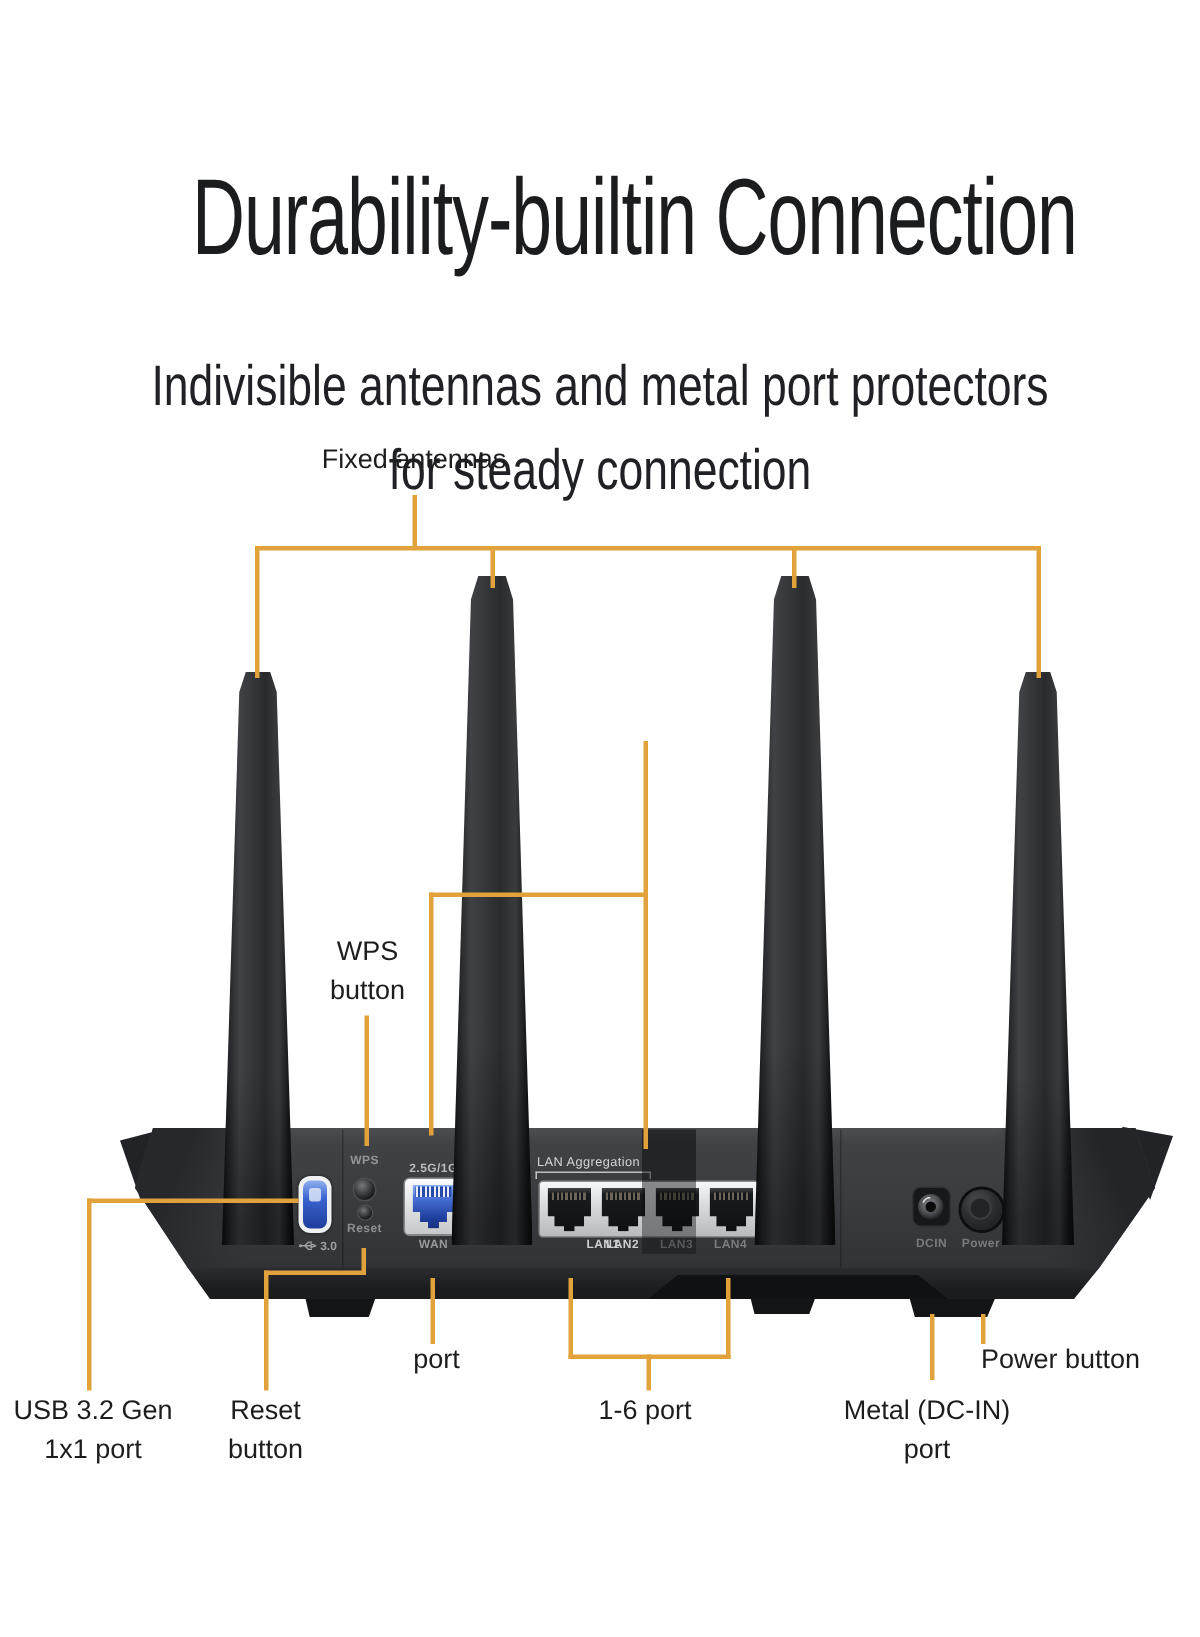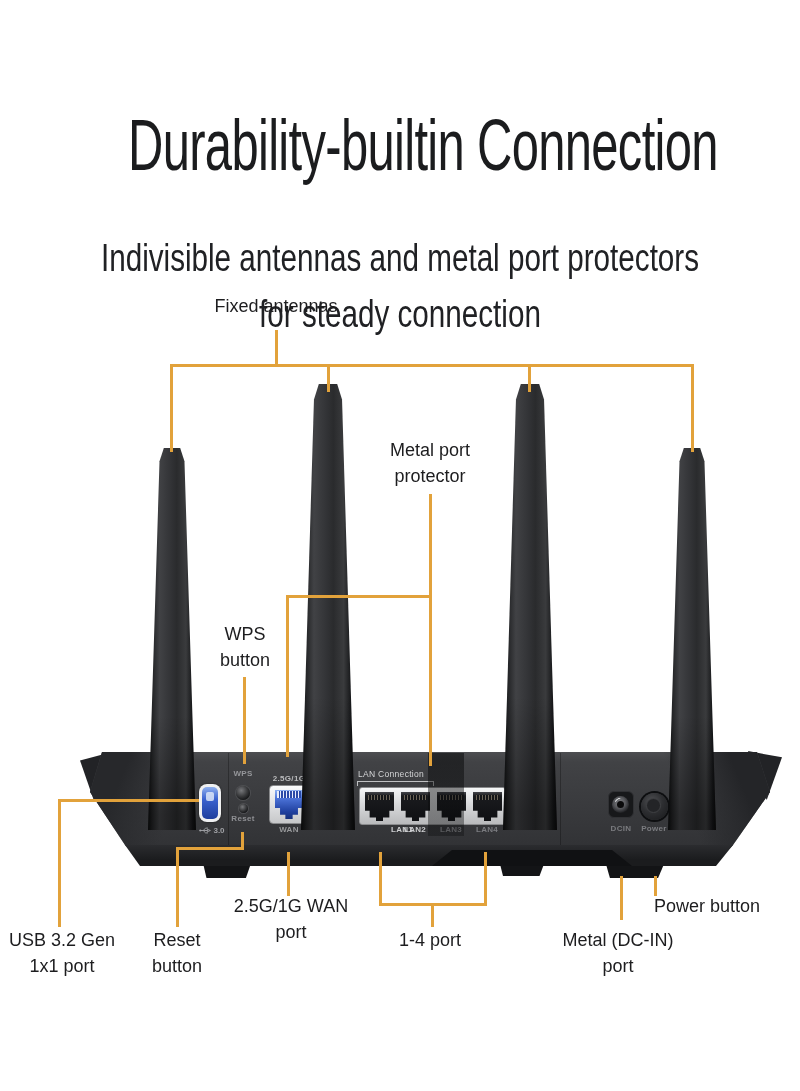--- a/index.html
+++ b/index.html
@@ -130,21 +130,21 @@
   <div class="panel-txt" style="left:223px;top:814px;width:40px;color:#8e8f93;">Reset</div>
 
   <div class="panel-txt" style="left:264px;top:774px;width:50px;color:#bbbcbe;">2.5G/1G</div>
   <div class="wan-frame">
     <div class="rj45-blue">
       <div class="pins-blue"></div>
     </div>
   </div>
   <div class="panel-txt" style="left:264px;top:825px;width:50px;color:#97989a;">WAN</div>
 
-  <div class="panel-txt" style="left:358px;top:769px;width:110px;text-align:left;color:#d4d5d7;font-weight:normal;font-size:8.5px;">LAN Connection</div>
+  <div class="panel-txt" style="left:358px;top:769px;width:110px;text-align:left;color:#d4d5d7;font-weight:normal;font-size:8.5px;">LAN Aggregation</div>
   <div class="bracket"></div>
   <div class="lan-frame">
     <div class="rj45-dark" style="left:5px;">
       <div class="pins-dark"></div>
       </div>
     <div class="rj45-dark" style="left:41px;">
       <div class="pins-dark"></div>
       </div>
     <div class="rj45-dark" style="left:77px;">
       <div class="pins-dark"></div>
@@ -202,42 +202,37 @@
   <div class="cl" style="left:484px;top:852px;width:3px;height:54px;"></div>
   <div class="cl" style="left:379px;top:903px;width:108px;height:3px;"></div>
   <div class="cl" style="left:431px;top:903px;width:3px;height:24px;"></div>
 
   <div class="cl" style="left:620px;top:876px;width:3px;height:44px;"></div>
   <div class="cl" style="left:654px;top:876px;width:3px;height:20px;"></div>
 
   <div class="lbl" style="left:166px;top:293px;">
     <div>Fixed antennas</div>
   </div>
-  <div class="lbl" style="left:320px;top:437px;">
-    <div>Metal port</div>
-    <div>protector</div>
-  </div>
   <div class="lbl" style="left:135px;top:621px;">
     <div>WPS</div>
     <div>button</div>
   </div>
   <div class="lbl" style="left:-48px;top:927px;">
     <div>USB 3.2 Gen</div>
     <div>1x1 port</div>
   </div>
   <div class="lbl" style="left:67px;top:927px;">
     <div>Reset</div>
     <div>button</div>
   </div>
   <div class="lbl" style="left:181px;top:893px;">
-    <div>2.5G/1G WAN</div>
     <div>port</div>
   </div>
   <div class="lbl" style="left:320px;top:927px;">
-    <div>1-4 port</div>
+    <div>1-6 port</div>
   </div>
   <div class="lbl" style="left:508px;top:927px;">
     <div>Metal (DC-IN)</div>
     <div>port</div>
   </div>
   <div class="lbl" style="left:597px;top:893px;">
     <div>Power button</div>
   </div>
 
 </div>

